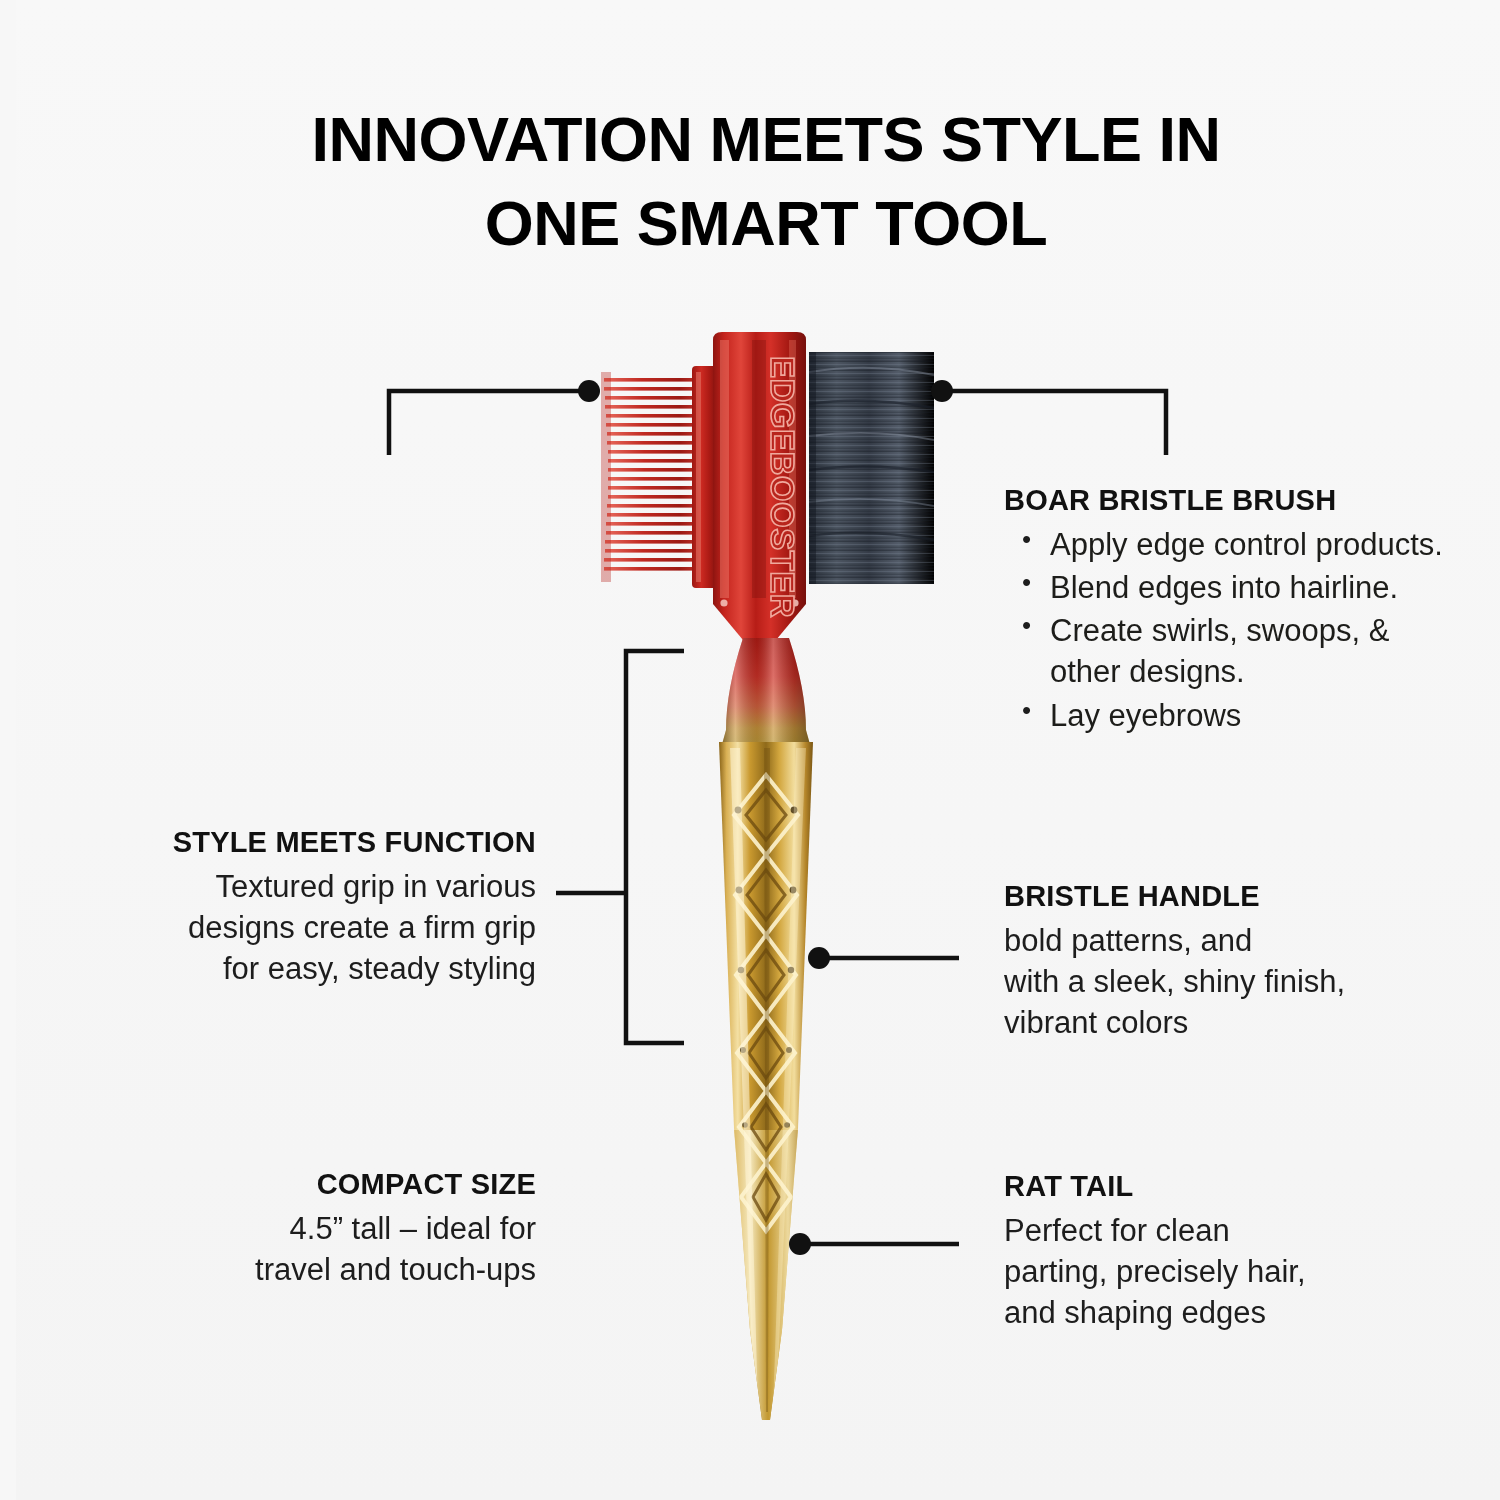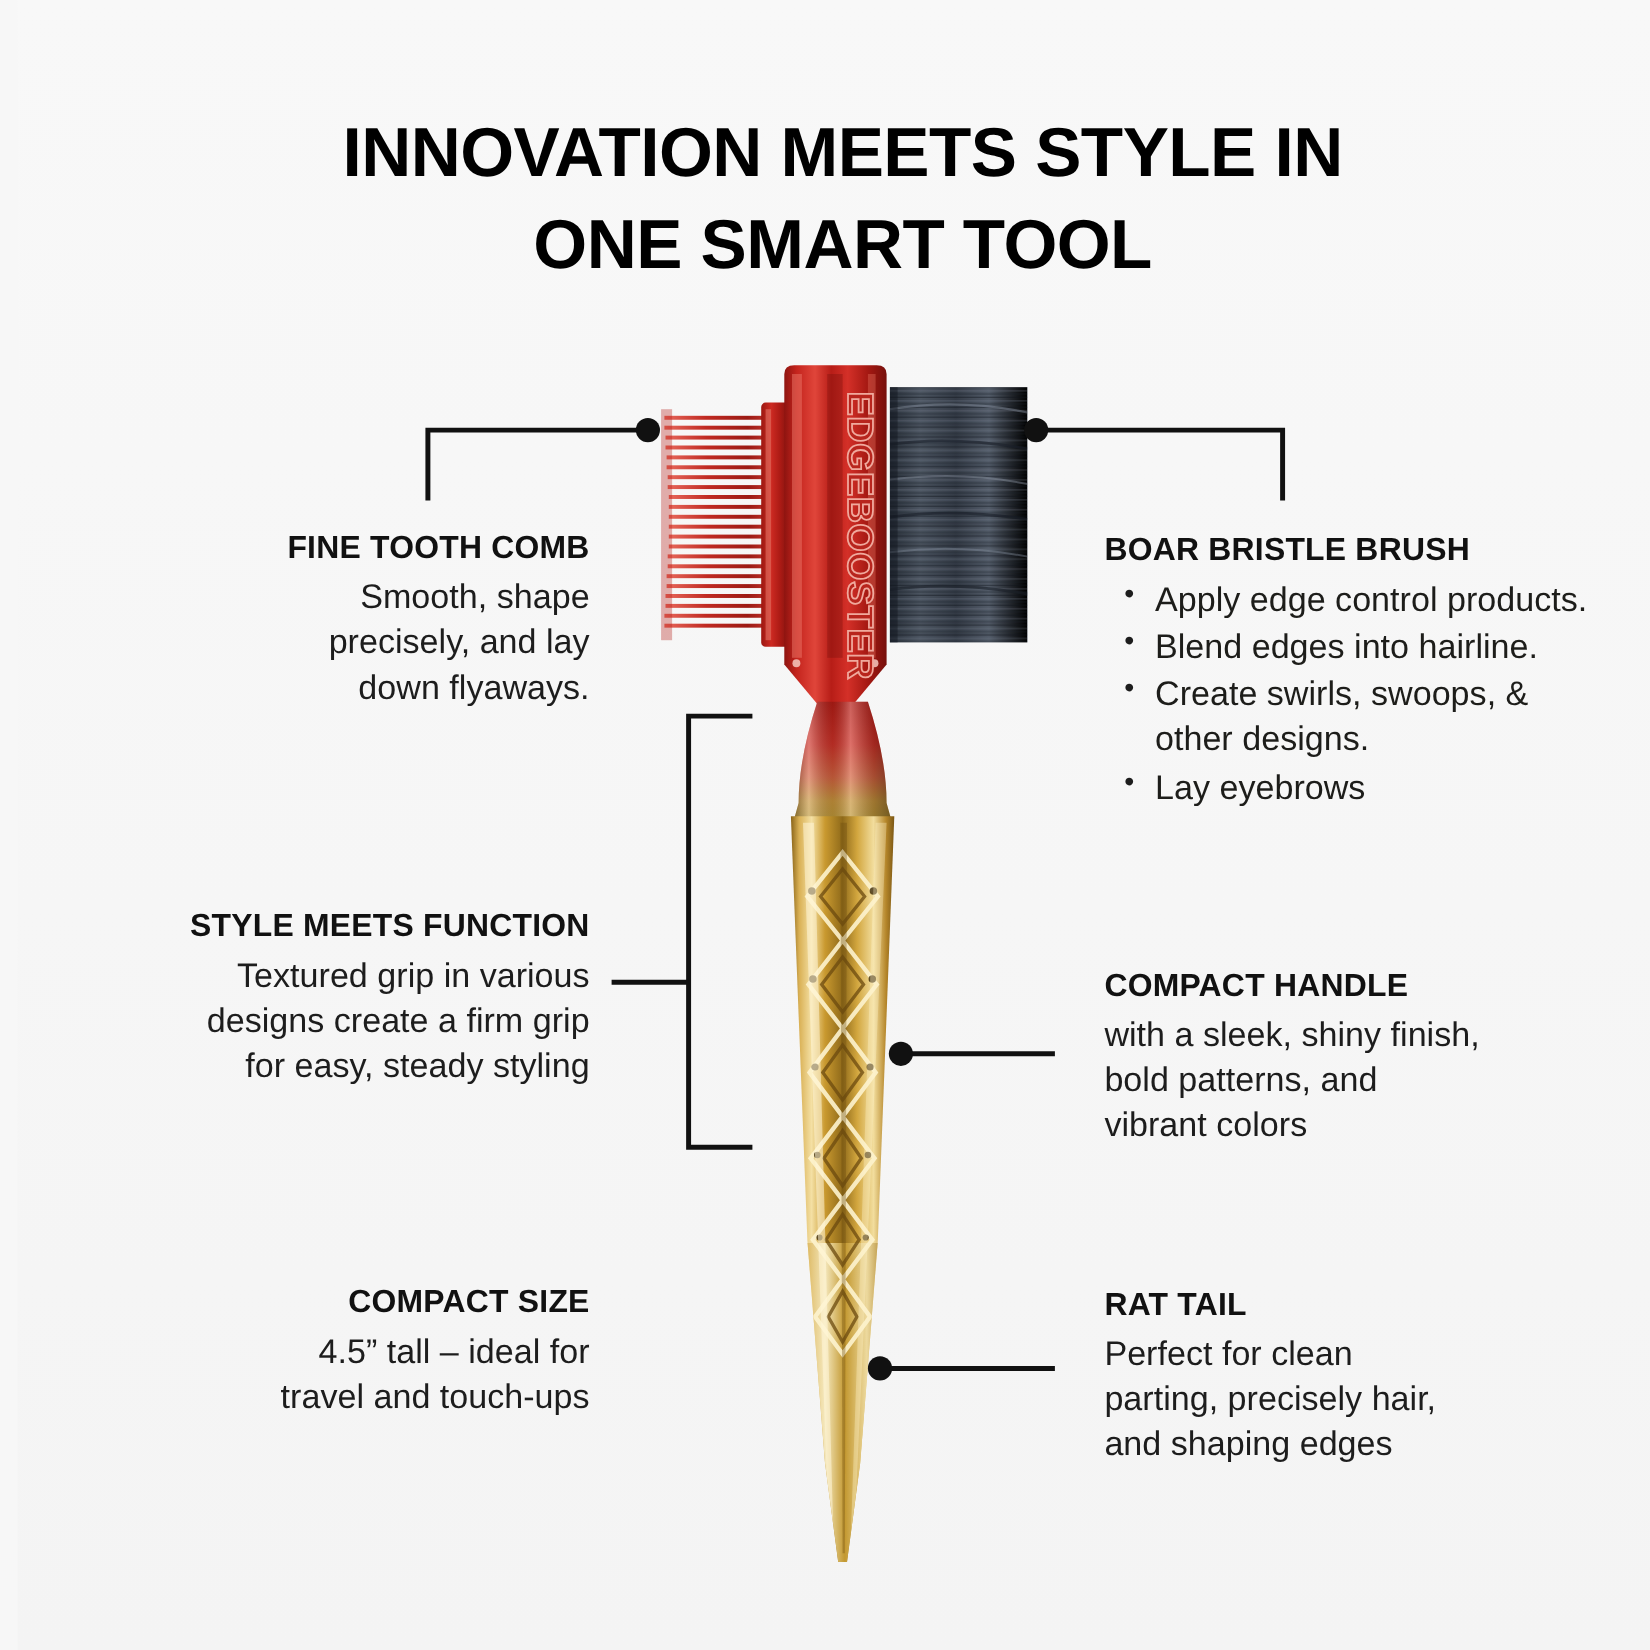--- a/index.html
+++ b/index.html
@@ -323,28 +323,20 @@
       <path d="M610,893 L540,893"></path>
 
       <path d="M803,958 L943,958"></path>
       <circle cx="803" cy="958" r="11" fill="#111" stroke="none"></circle>
 
       <path d="M784,1244 L943,1244"></path>
       <circle cx="784" cy="1244" r="11" fill="#111" stroke="none"></circle>
     </g>
   </svg>
 
-  <div class="callout align-right" id="co-fine-tooth">
-    <div class="co-title">FINE TOOTH COMB</div>
-    <div class="co-body">
-      <p>Smooth, shape</p>
-      <p>precisely, and lay</p>
-      <p>down flyaways.</p>
-    </div>
-  </div>
 
   <div class="callout align-right" id="co-style-func">
     <div class="co-title">STYLE MEETS FUNCTION</div>
     <div class="co-body">
       <p>Textured grip in various</p>
       <p>designs create a firm grip</p>
       <p>for easy, steady styling</p>
     </div>
   </div>
 
@@ -360,24 +352,24 @@
     <div class="co-title">BOAR BRISTLE BRUSH</div>
     <ul class="co-list">
       <li>Apply edge control products.</li>
       <li>Blend edges into hairline.</li>
       <li>Create swirls, swoops, &amp; other designs.</li>
       <li>Lay eyebrows</li>
     </ul>
   </div>
 
   <div class="callout align-left" id="co-stylish">
-    <div class="co-title">COMPACT HANDLE</div>
+    <div class="co-title">BRISTLE HANDLE</div>
     <div class="co-body">
+      <p>bold patterns, and</p>
       <p>with a sleek, shiny finish,</p>
-      <p>bold patterns, and</p>
       <p>vibrant colors</p>
     </div>
   </div>
 
   <div class="callout align-left" id="co-rat-tail">
     <div class="co-title">RAT TAIL</div>
     <div class="co-body">
       <p>Perfect for clean</p>
       <p>parting, precisely hair,</p>
       <p>and shaping edges</p>

